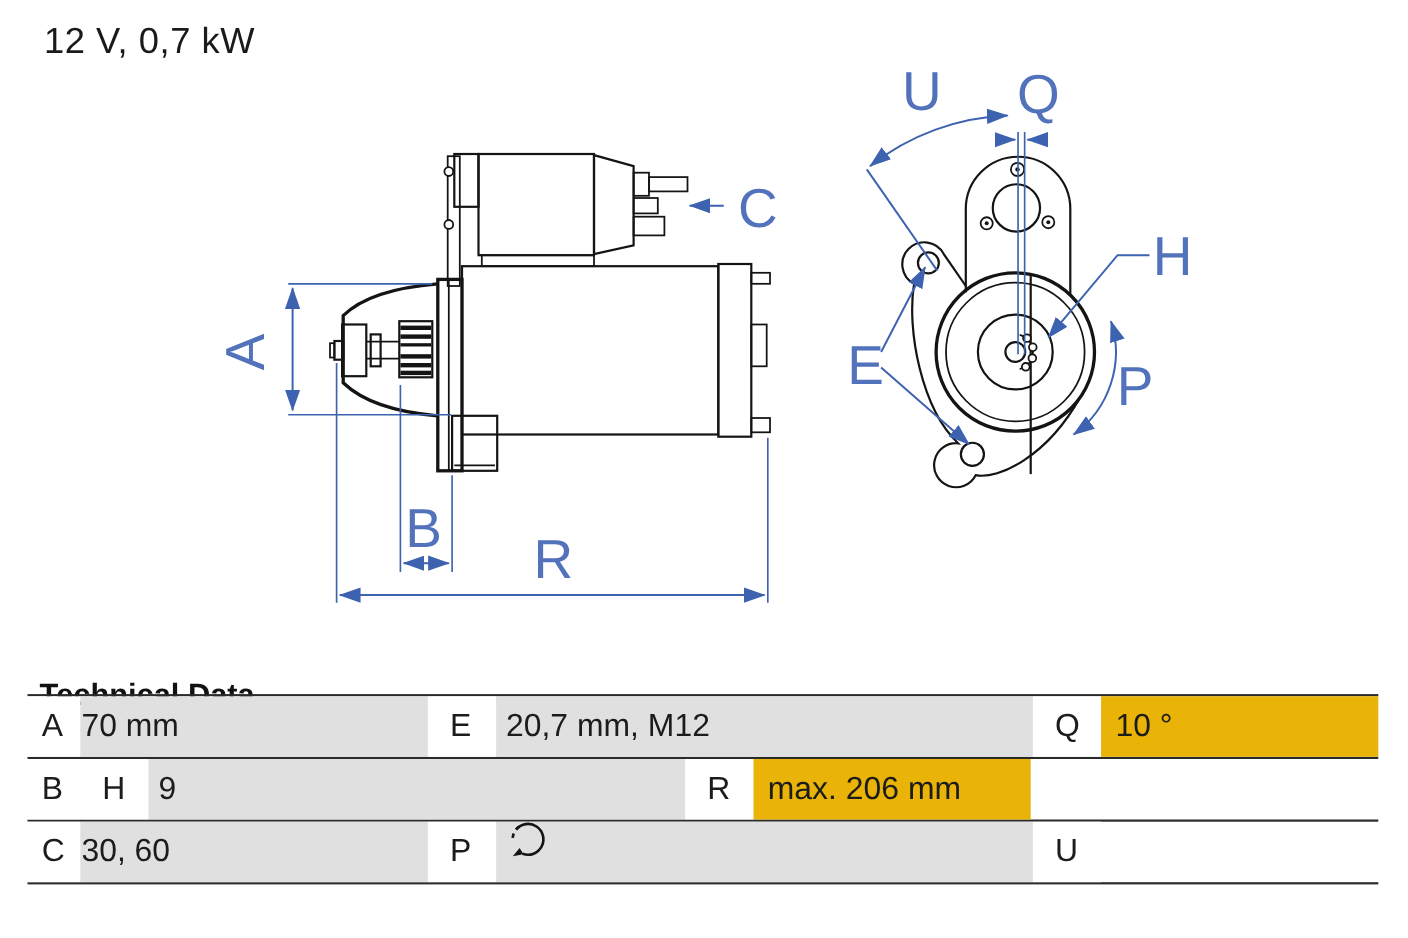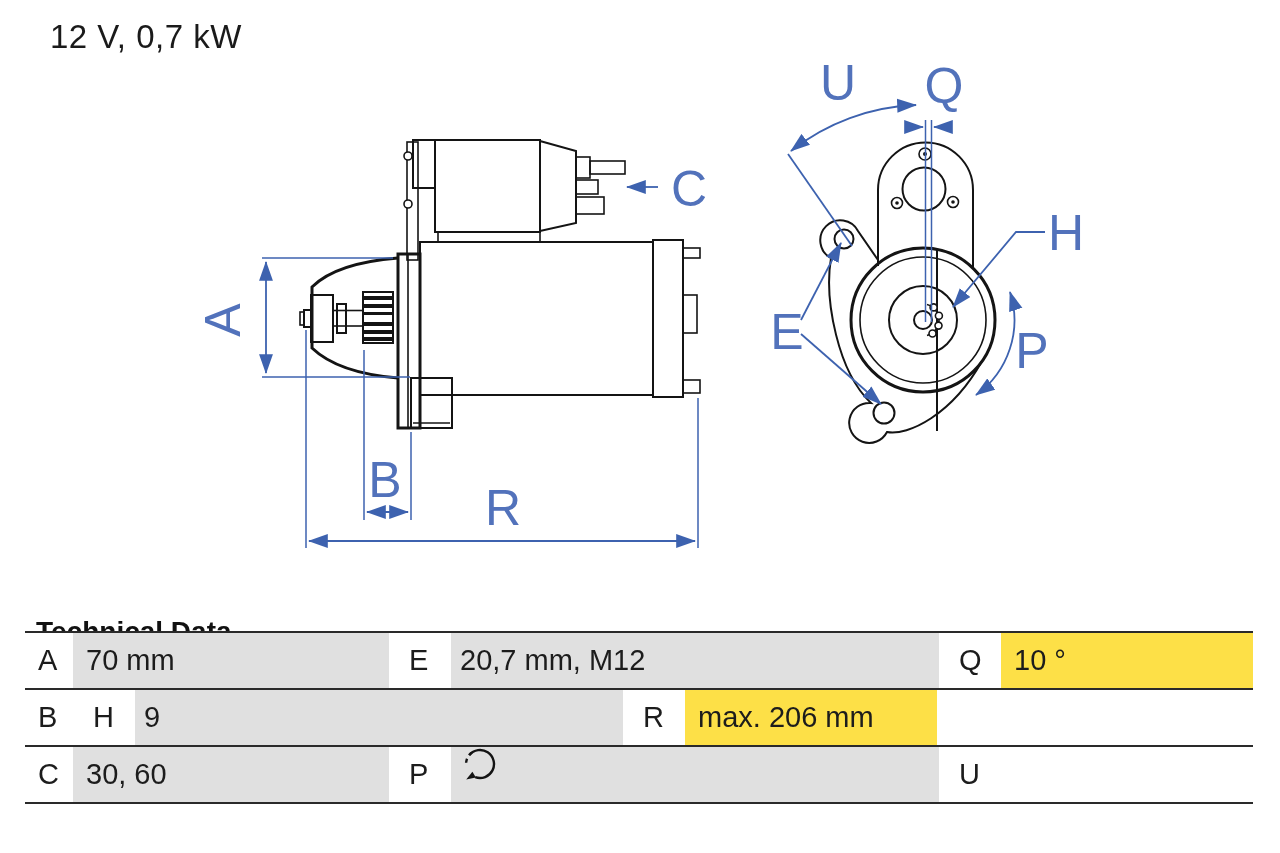--- a/index.html
+++ b/index.html
@@ -1,37 +1,37 @@
 <!DOCTYPE html>
 <html><head>
 <meta charset="utf-8">
 <style>
   html,body{margin:0;padding:0;background:#ffffff;}
   #page{position:relative;width:1280px;height:853px;background:#ffffff;overflow:hidden;
         font-family:"Liberation Sans", sans-serif;color:#1a1a1a;}
-  #spec{position:absolute;left:50px;top:18px;font-size:33px;letter-spacing:.5px;color:#1a1a1a;}
+  #spec{position:absolute;left:40px;top:18px;font-size:33px;letter-spacing:.5px;color:#1a1a1a;}
   #drawing-svg{position:absolute;left:0;top:0;}
   .blk{stroke:#141414;fill:none;stroke-width:2;}
   .blk-h{stroke:#141414;fill:none;stroke-width:3;}
   .blk-t{stroke:#141414;fill:none;stroke-width:1.6;}
   .blkfill{fill:#141414;stroke:none;}
   .wfill{fill:#ffffff;}
   .blu{stroke:#3d62af;fill:none;stroke-width:1.8;}
   .blu-t{stroke:#3d62af;fill:none;stroke-width:1.5;}
   .dimtxt{font-family:"Liberation Sans",sans-serif;font-size:50px;fill:#5272bb;stroke:none;}
   
   #tech-title{position:absolute;left:36px;top:616px;font-size:28px;font-weight:bold;color:#111;}
   #tech-table{position:absolute;left:25px;top:631px;width:1228px;border-bottom:2px solid #2a2a2a;}
   .trow{display:flex;height:55px;border-top:2px solid #2a2a2a;font-size:29px;line-height:55px;color:#1c1c1c;}
   .c-lab1{width:48px;padding-left:13px;box-sizing:border-box;background:#fff;}
-  .c-val1{width:316px;padding-left:13px;box-sizing:border-box;background:#e0e0e0;}
+  .c-val1{width:316px;padding-left:1px;box-sizing:border-box;background:#e0e0e0;}
   .c-lab2{width:62px;padding-left:20px;box-sizing:border-box;background:#fff;}
   .c-val2{width:488px;padding-left:9px;box-sizing:border-box;background:#e0e0e0;}
   .c-lab3{width:62px;padding-left:20px;box-sizing:border-box;background:#fff;}
-  .c-val3{width:252px;padding-left:13px;box-sizing:border-box;background:#fde047;}
+  .c-val3{width:252px;padding-left:13px;box-sizing:border-box;background:#eab308;}
   .icon-wrap{display:inline-block;vertical-align:middle;margin-top:-6px;}
 </style>
 </head>
 <body>
 
 <div id="page">
 
   <div id="spec">12 V, 0,7 kW</div>
 
   <svg id="drawing-svg" width="1280" height="600" viewBox="0 0 1280 600">

